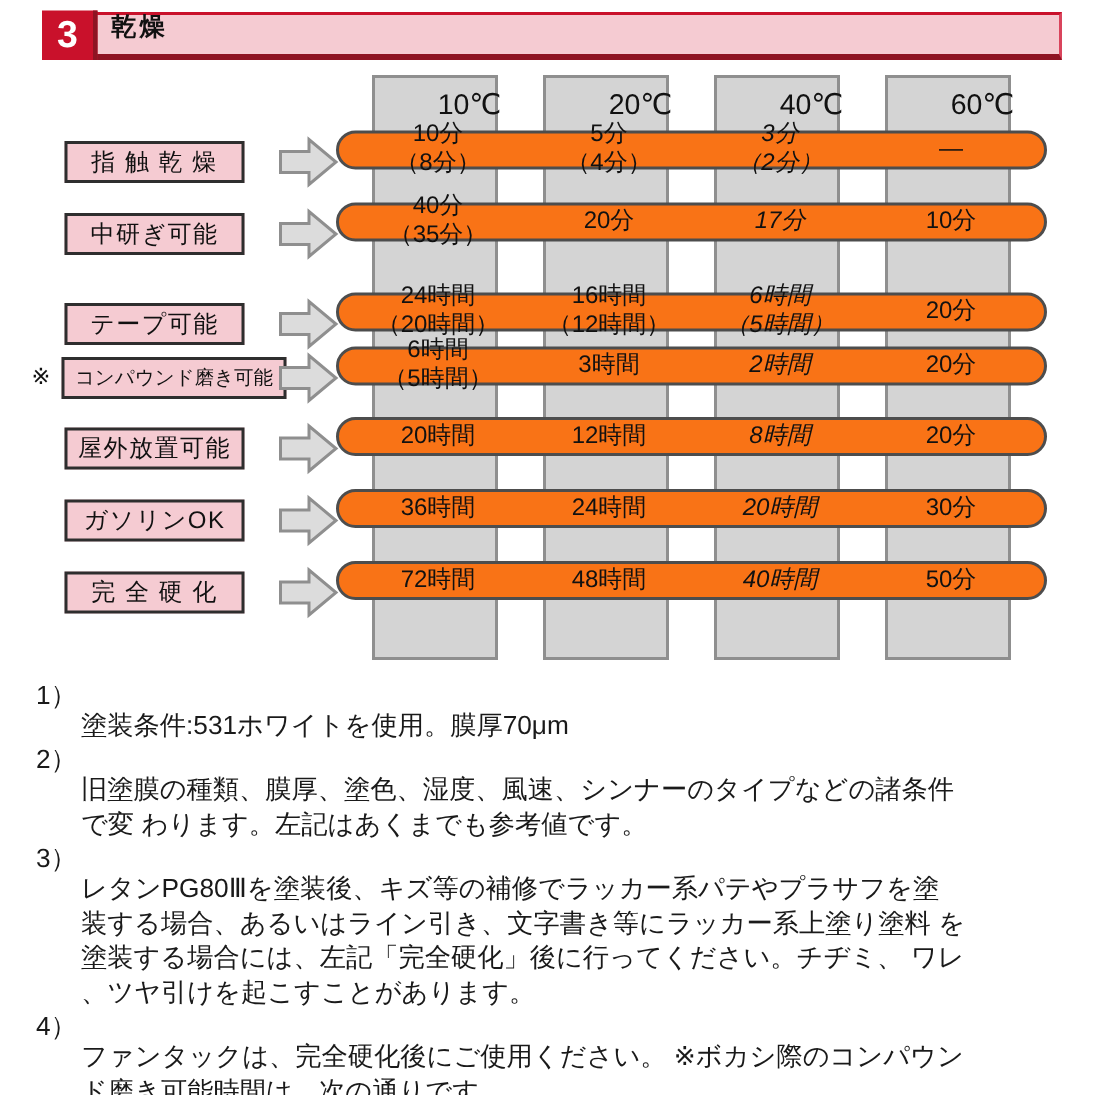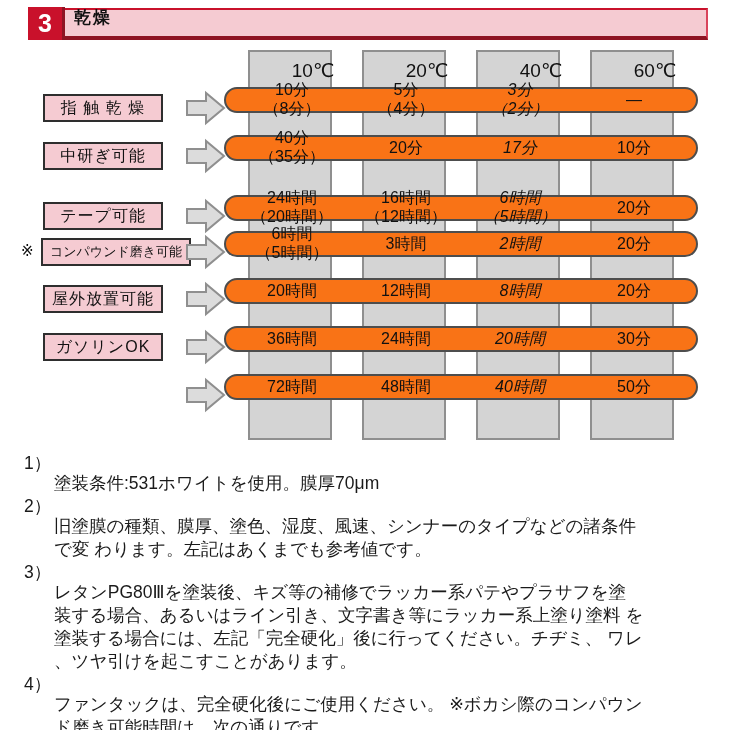--- a/index.html
+++ b/index.html
@@ -215,20 +215,23 @@
       <div class="pill">
         <div class="tval">36時間</div>
         <div class="tval">24時間</div>
         <div class="tval">20時間</div>
         <div class="tval">30分</div>
       </div>
     </div>
 
     <div class="trow" style="top: 374px;">
       <span class="marker"></span>
+      <div class="labelbox">
+        <span class="rlabel">完 全 硬 化</span>
+      </div>
       <svg class="arrow" width="40" height="36" viewBox="0 0 40 36">
         <polygon points="1,11 20,11 20,3 38,18 20,33 20,25 1,25" fill="#dcdcdc" stroke="#8f8f8f" stroke-width="2" stroke-linejoin="miter"></polygon>
       </svg>
       <div class="pill">
         <div class="tval">72時間</div>
         <div class="tval">48時間</div>
         <div class="tval">40時間</div>
         <div class="tval">50分</div>
       </div>
     </div>

